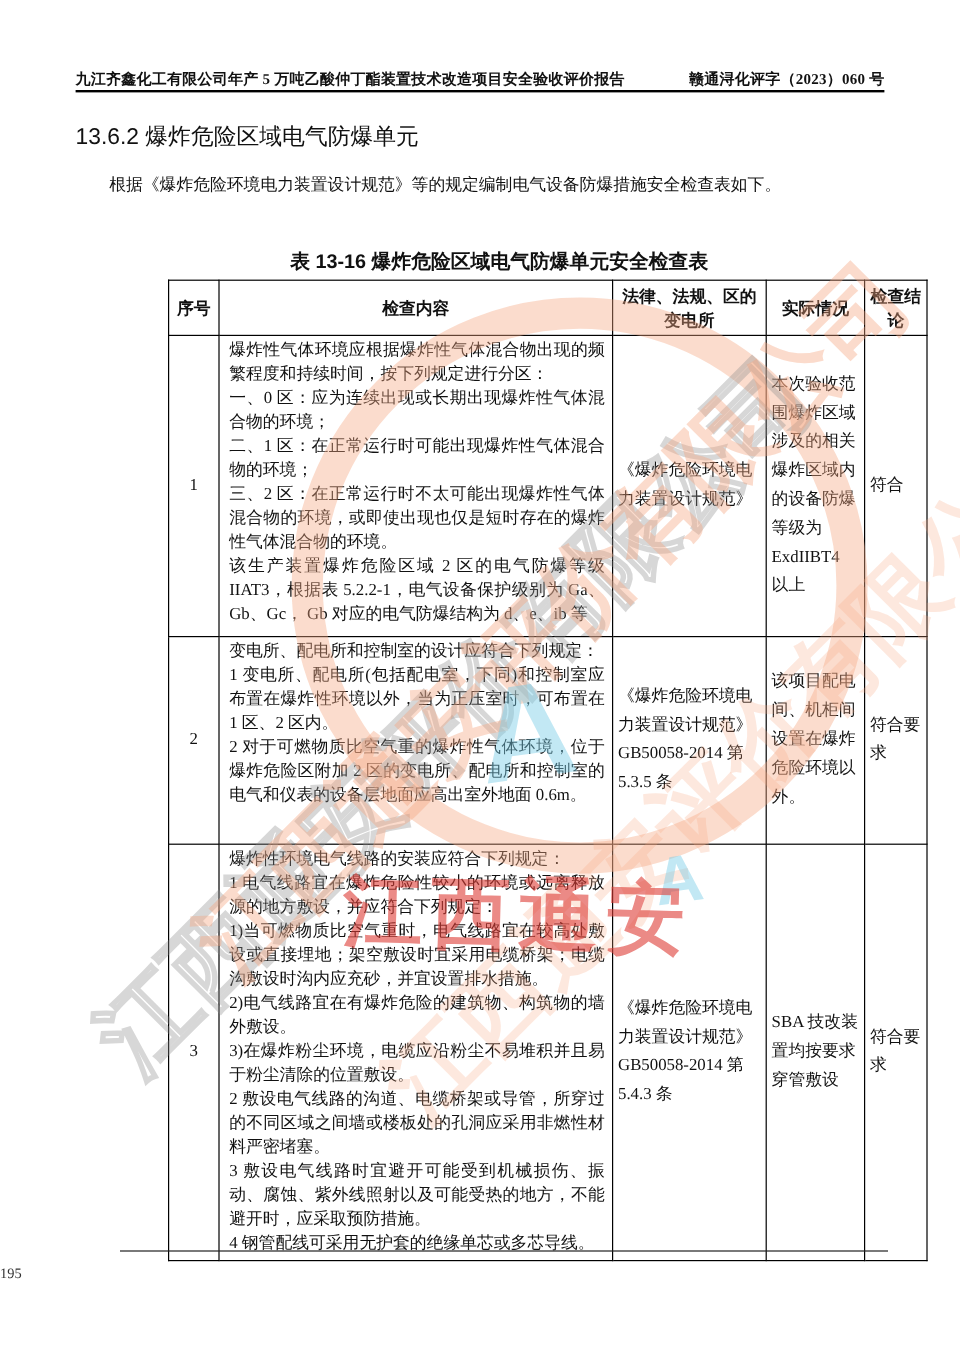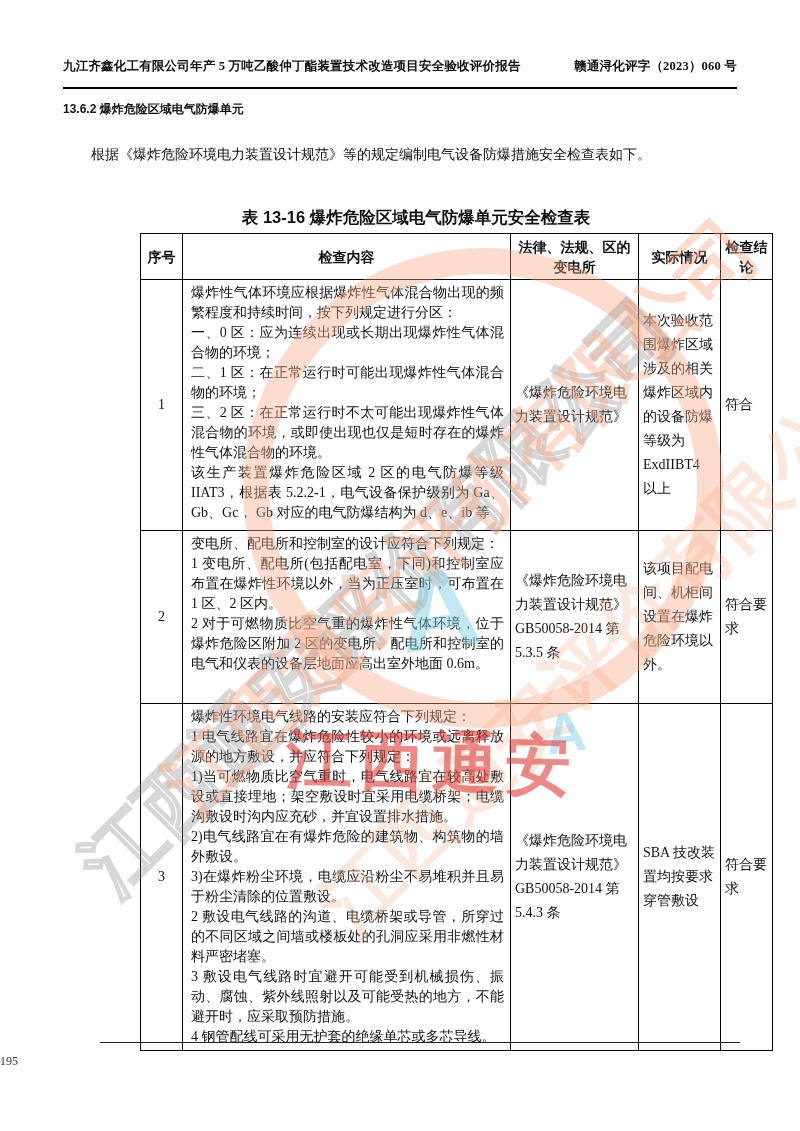--- a/index.html
+++ b/index.html
@@ -6,27 +6,27 @@
   .page{
     position:relative; width:800px; height:1131px; margin:0 auto;
     background:#ffffff; overflow:hidden;
     font-family:"Liberation Serif","DejaVu Serif",serif; color:#111;
   }
   
   .doc-header{
     position:absolute; left:63px; top:58px; width:674px;
     display:flex; justify-content:space-between; align-items:flex-end;
     font-size:12.5px; font-weight:bold; letter-spacing:.2px;
-    border-bottom:2px solid #000; padding-bottom:12px;
+    border-bottom:2px solid #000; padding-bottom:0;
   }
   
   .section-heading{
     position:absolute; left:63px; top:101px; width:674px;
     font-family:"Liberation Sans","DejaVu Sans",sans-serif;
-    font-size:12px; font-weight:bold;
+    font-size:19px; font-weight:normal;
   }
   .intro{
     position:absolute; left:63px; top:138px; width:676px;
     font-size:14px; line-height:33px; text-indent:2em; text-align:justify;
   }
   .table-title{
     position:absolute; left:100px; top:207px; width:632px;
     text-align:center; font-size:16.5px; font-weight:bold;
     font-family:Liberation Sans, sans-serif;
   }

